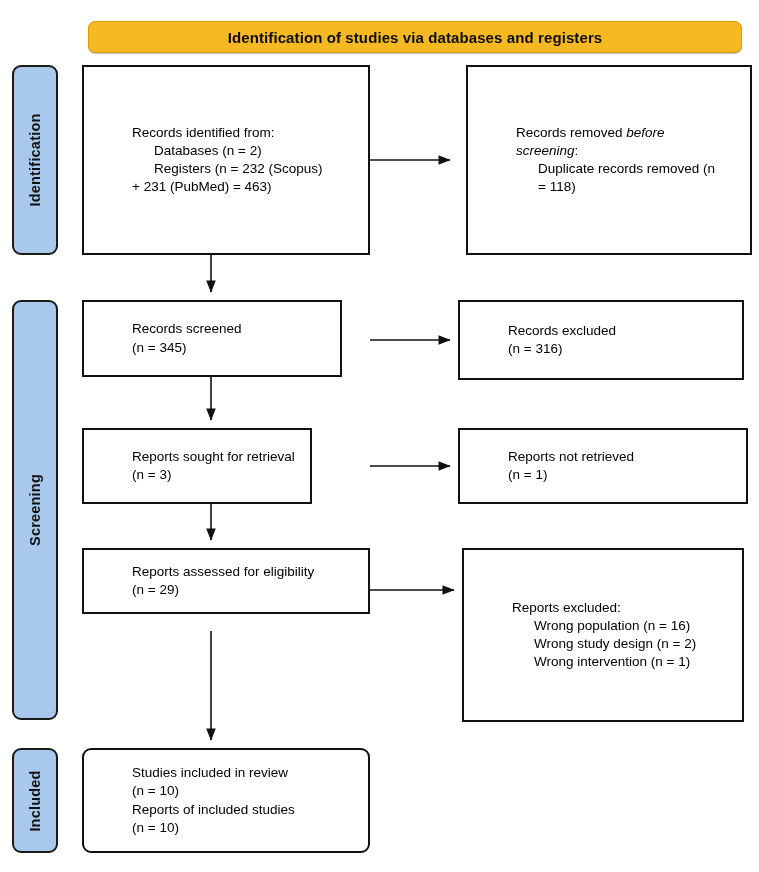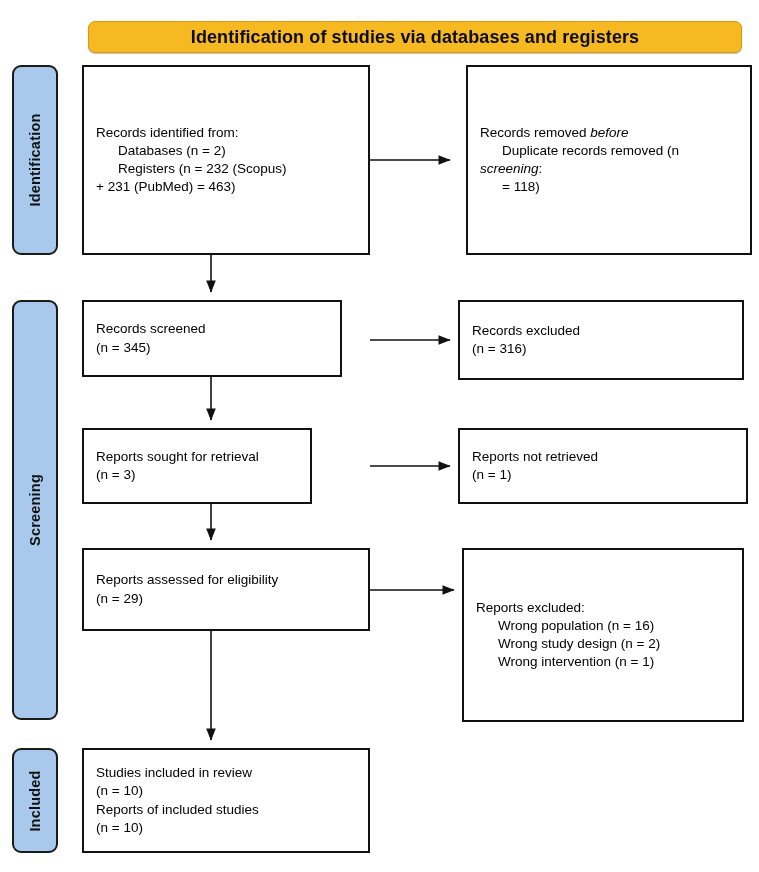--- a/index.html
+++ b/index.html
@@ -30,21 +30,21 @@
     background: #F6B922;
     border: 1.5px solid #D99A10;
     border-radius: 7px;
     box-sizing: border-box;
     display: flex;
     align-items: center;
     justify-content: center;
     box-shadow: 0 1px 1px rgba(0,0,0,0.25);
   }
   .banner-text {
-    font-size: 18px;
+    font-size: 15px;
     font-weight: bold;
     color: #0d0d0d;
     letter-spacing: 0.1px;
     white-space: nowrap;
   }
 
   
   .stage {
     position: absolute;
     left: 12px;
@@ -78,30 +78,30 @@
     display: flex;
     align-items: center;
   }
   .box-inner {
     padding: 0 0 0 12px;
     font-size: 13.5px;
     line-height: 1.35;
     color: #000000;
     width: 100%;
   }
-  .ln { white-space: pre-wrap; display: block; }
+  .ln { white-space: pre-wrap; display: block; margin-left: 36px; }
   .ind { padding-left: 22px; }
   .it { font-style: italic; }
 
   
   #box-identified      { left: 82px; top: 65px;  width: 288px; height: 190px; }
   #box-screened        { left: 82px; top: 300px; width: 260px; height: 77px;  }
   #box-sought          { left: 82px; top: 428px; width: 230px; height: 76px;  }
-  #box-assessed        { left: 82px; top: 548px; width: 288px; height: 83px;  }
-  #box-included        { left: 82px; top: 748px; width: 288px; height: 105px; }
+  #box-assessed        { left: 82px; top: 548px; width: 288px; height: 66px;  }
+  #box-included        { left: 82px; top: 748px; width: 288px; height: 105px; border-radius: 9px; }
 
   
   #box-removed         { left: 466px; top: 65px;  width: 286px; height: 190px; }
   #box-excluded-rec    { left: 458px; top: 300px; width: 286px; height: 80px;  }
   #box-notretrieved    { left: 458px; top: 428px; width: 290px; height: 76px;  }
   #box-excluded-rep    { left: 462px; top: 548px; width: 282px; height: 174px; }
 
   
   .arrow { position: absolute; }
   .arrow svg { display: block; overflow: visible; }
@@ -130,22 +130,22 @@
       <span class="ln">Records identified from:</span>
       <span class="ln ind">Databases (n = 2)</span>
       <span class="ln ind">Registers (n = 232 (Scopus)</span>
       <span class="ln">+ 231 (PubMed) = 463)</span>
     </div>
   </div>
 
   <div class="box" id="box-removed">
     <div class="box-inner">
       <span class="ln"><span>Records removed </span><span class="it">before</span></span>
+      <span class="ln"><span class="it">screening</span><span>:</span></span>
       <span class="ln ind">Duplicate records removed (n</span>
-      <span class="ln"><span class="it">screening</span><span>:</span></span>
       <span class="ln ind">= 118)</span>
     </div>
   </div>
 
   <div class="box" id="box-screened">
     <div class="box-inner">
       <span class="ln">Records screened</span>
       <span class="ln">(n = 345)</span>
     </div>
   </div>

